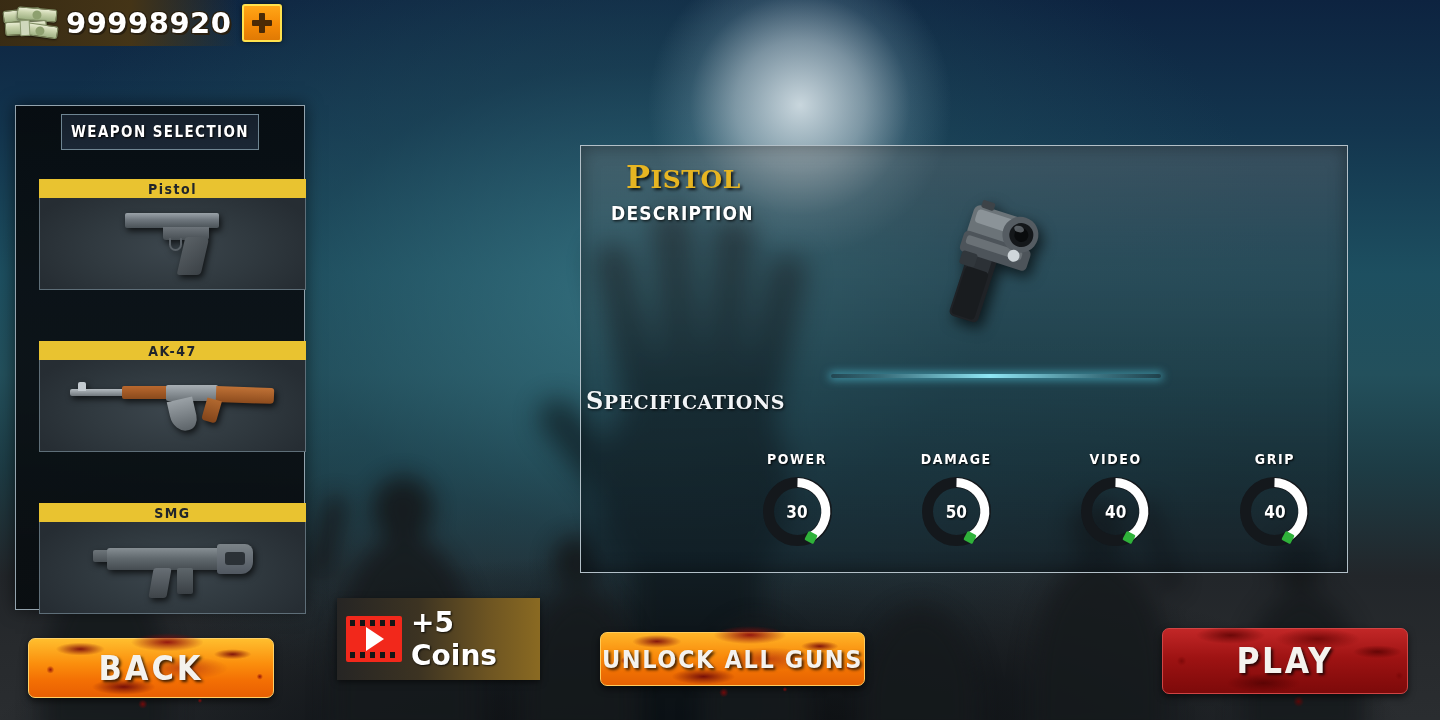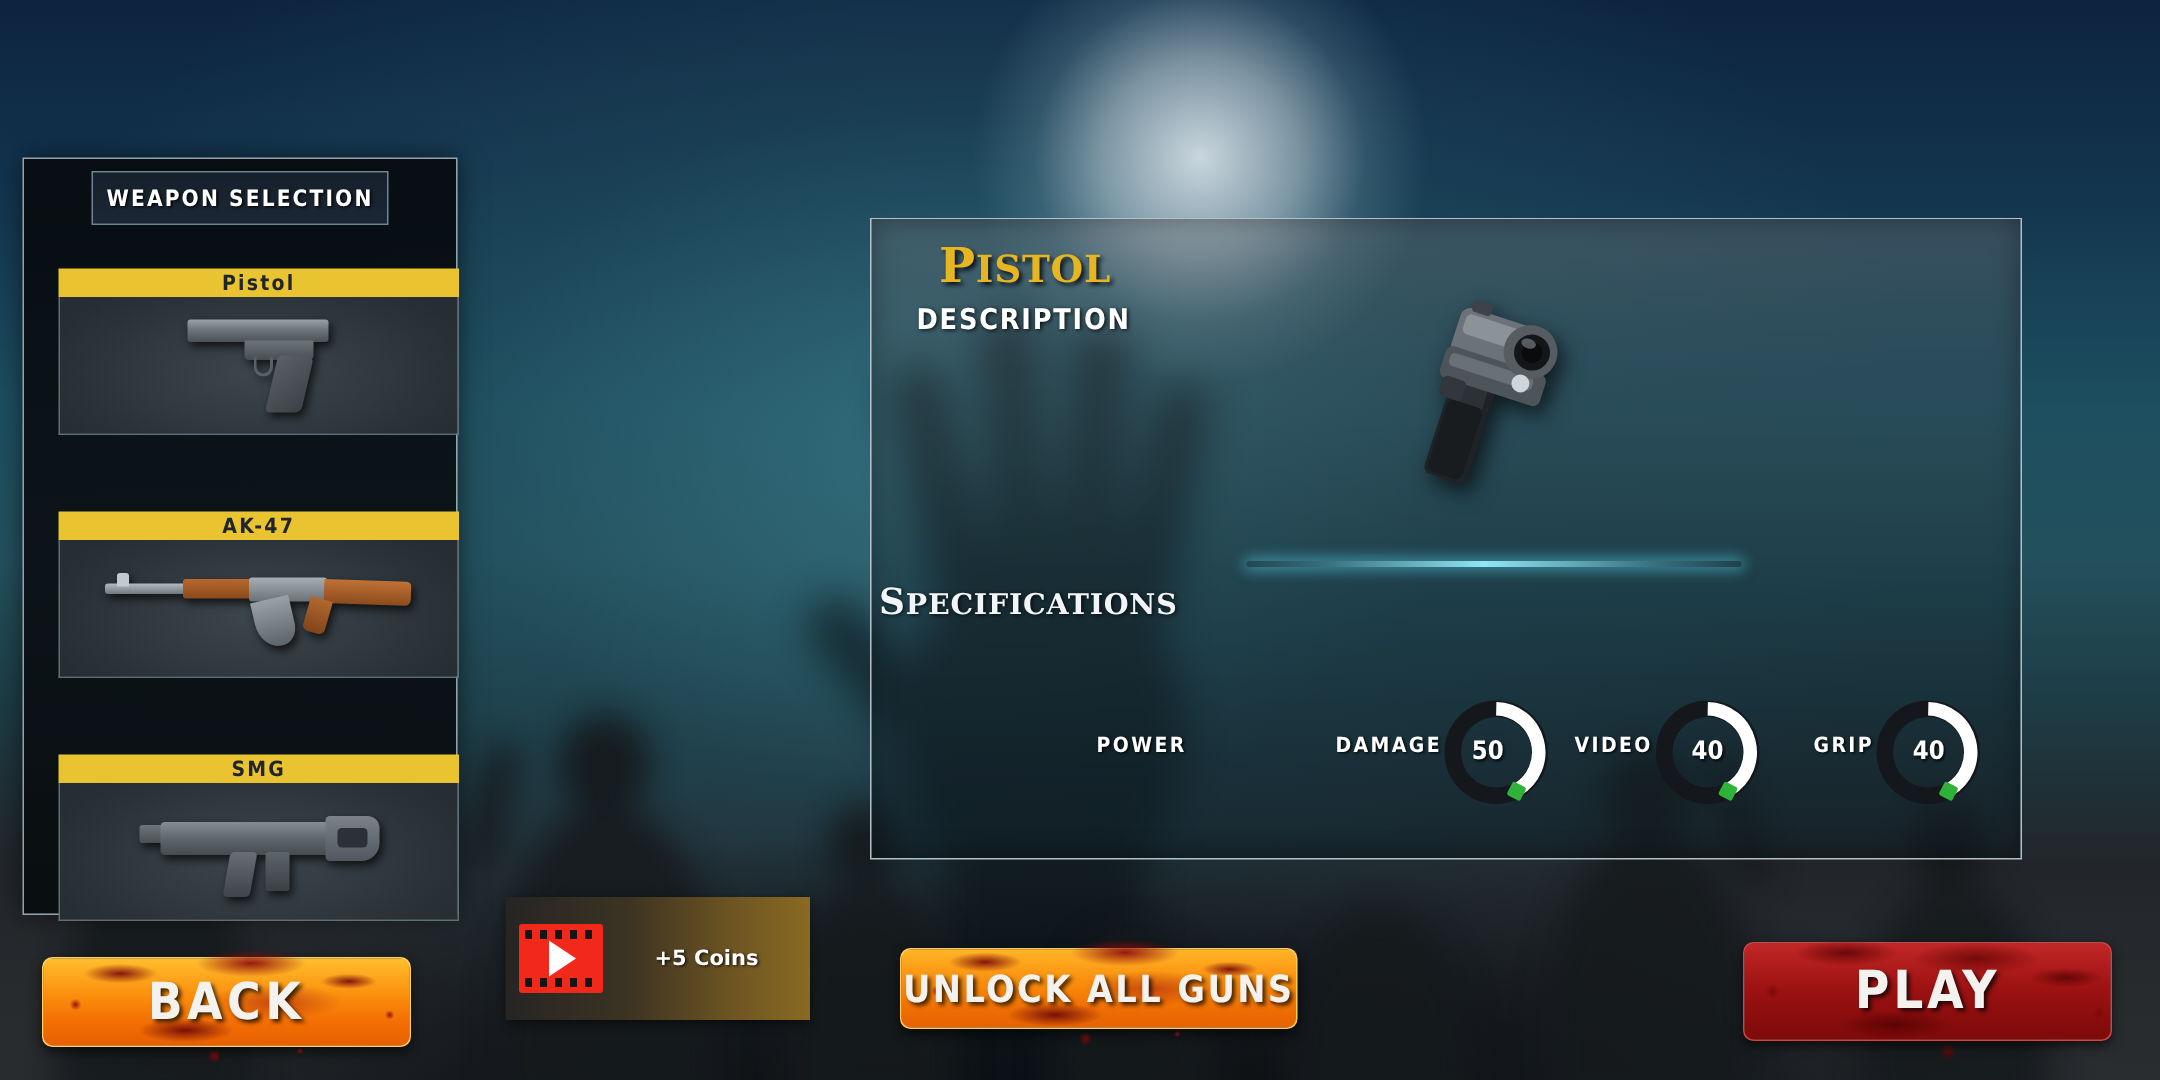--- a/index.html
+++ b/index.html
@@ -199,21 +199,21 @@
     font-family:"DejaVu Serif", serif; font-weight:bold;
     text-shadow:1px 1px 3px rgba(0,0,0,.8);
   }
   #specifications-label .cap { font-size:24px; }
   #specifications-label .sm { font-size:19px; }
 
   #stats-row {
     position:absolute; left:150px; top:305px; width:610px; height:100px;
     display:flex; justify-content:space-between;
   }
-  .stat { width:132px; display:flex; flex-direction:row; align-items:center; }
+  .stat { width:132px; display:flex; flex-direction:column; align-items:center; }
   .stat-label {
     color:#ffffff; font-size:14px; font-weight:bold; letter-spacing:1.6px;
     font-family:"DejaVu Sans Condensed","Liberation Sans", sans-serif;
     text-shadow:1px 1px 2px rgba(0,0,0,.9); margin-bottom:8px;
   }
   .ring-wrap { position:relative; width:73px; height:73px; }
   .ring-wrap svg { position:absolute; left:0; top:0; }
   .ring-value {
     position:absolute; inset:0; display:flex; align-items:center; justify-content:center;
     color:#ffffff; font-size:17px; font-weight:bold;
@@ -297,21 +297,21 @@
     width:0; height:0; border-left:18px solid #fff;
     border-top:12px solid transparent; border-bottom:12px solid transparent;
   }
   #video-text { display:flex; flex-direction:column; align-items:center; gap:3px; flex:1; }
   #video-title {
     color:#ffffff; font-size:17px; font-weight:bold; letter-spacing:1.1px;
     font-family:"DejaVu Sans Condensed","Liberation Sans", sans-serif;
     text-shadow:1px 1px 2px rgba(0,0,0,.8);
   }
   #video-reward {
-    color:#ffffff; font-size:14px; font-weight:bold;
+    color:#ffffff; font-size:28px; font-weight:bold;
     font-family:"DejaVu Sans", sans-serif;
     text-shadow:1px 1px 2px rgba(0,0,0,.8);
   }
 </style>
 </head>
 <body>
 
 <div id="screen">
 
   <div class="bg-layer">
@@ -335,20 +335,39 @@
       <div class="z" style="left:1030px; width:140px; height:185px;"></div>
       <div class="zh" style="left:1070px; bottom:160px; width:56px; height:60px;"></div>
       <div class="za" style="left:1150px; bottom:128px; width:19px; height:92px; transform:rotate(-18deg);"></div>
       <div class="z" style="left:1240px; width:125px; height:150px;"></div>
       <div class="zh" style="left:1274px; bottom:130px; width:50px; height:54px;"></div>
       <div class="z" style="left:700px; width:110px; height:120px;"></div>
       <div class="z" style="left:860px; width:120px; height:135px;"></div>
     </div>
   </div>
 
+  <div id="coinbar">
+    <div class="money">
+      <div class="bill b1">
+          <b></b>
+        </div>
+      <div class="bill b2">
+          <b></b>
+        </div>
+      <div class="bill b3">
+          <b></b>
+        </div>
+      <div class="bill b4">
+          <b></b>
+        </div>
+      <div class="bandc"></div>
+    </div>
+    <div id="coin-amount">99998920</div>
+    <div id="add-coins"></div>
+  </div>
 
   <div id="weapon-panel">
     <div id="weapon-panel-title">WEAPON SELECTION</div>
 
     <div class="weapon-card wc1">
       <div class="weapon-name">Pistol</div>
       <div class="weapon-thumb">
         <div class="gunart" style="width:96px;height:62px;">
           <div class="p-slide"></div>
             <div class="p-frame"></div>
@@ -410,20 +429,28 @@
       </g>
     </svg>
 
     <div id="divider"></div>
     <div id="specifications-label"><span class="cap">S</span><span class="sm">PECIFICATIONS</span></div>
 
     <div id="stats-row">
 
       <div class="stat">
         <div class="stat-label">POWER</div>
+        <div class="ring-wrap">
+          <svg width="73" height="73" viewBox="0 0 73 73">
+            <circle cx="36.5" cy="36.5" r="29" fill="none" stroke="#14181c" stroke-width="11"></circle>
+            <path d="M 36.5 7.5 A 29 29 0 0 1 50.5 61.5" fill="none" stroke="#ffffff" stroke-width="9" stroke-linecap="butt"></path>
+            <rect x="45" y="57.5" width="10" height="10" rx="1.5" fill="#2fb23a" transform="rotate(28 50 62.5)"></rect>
+          </svg>
+          <div class="ring-value">30</div>
+        </div>
       </div>
 
       <div class="stat">
         <div class="stat-label">DAMAGE</div>
         <div class="ring-wrap">
           <svg width="73" height="73" viewBox="0 0 73 73">
             <circle cx="36.5" cy="36.5" r="29" fill="none" stroke="#14181c" stroke-width="11"></circle>
             <path d="M 36.5 7.5 A 29 29 0 0 1 50.5 61.5" fill="none" stroke="#ffffff" stroke-width="9" stroke-linecap="butt"></path>
             <rect x="45" y="57.5" width="10" height="10" rx="1.5" fill="#2fb23a" transform="rotate(28 50 62.5)"></rect>
           </svg>

